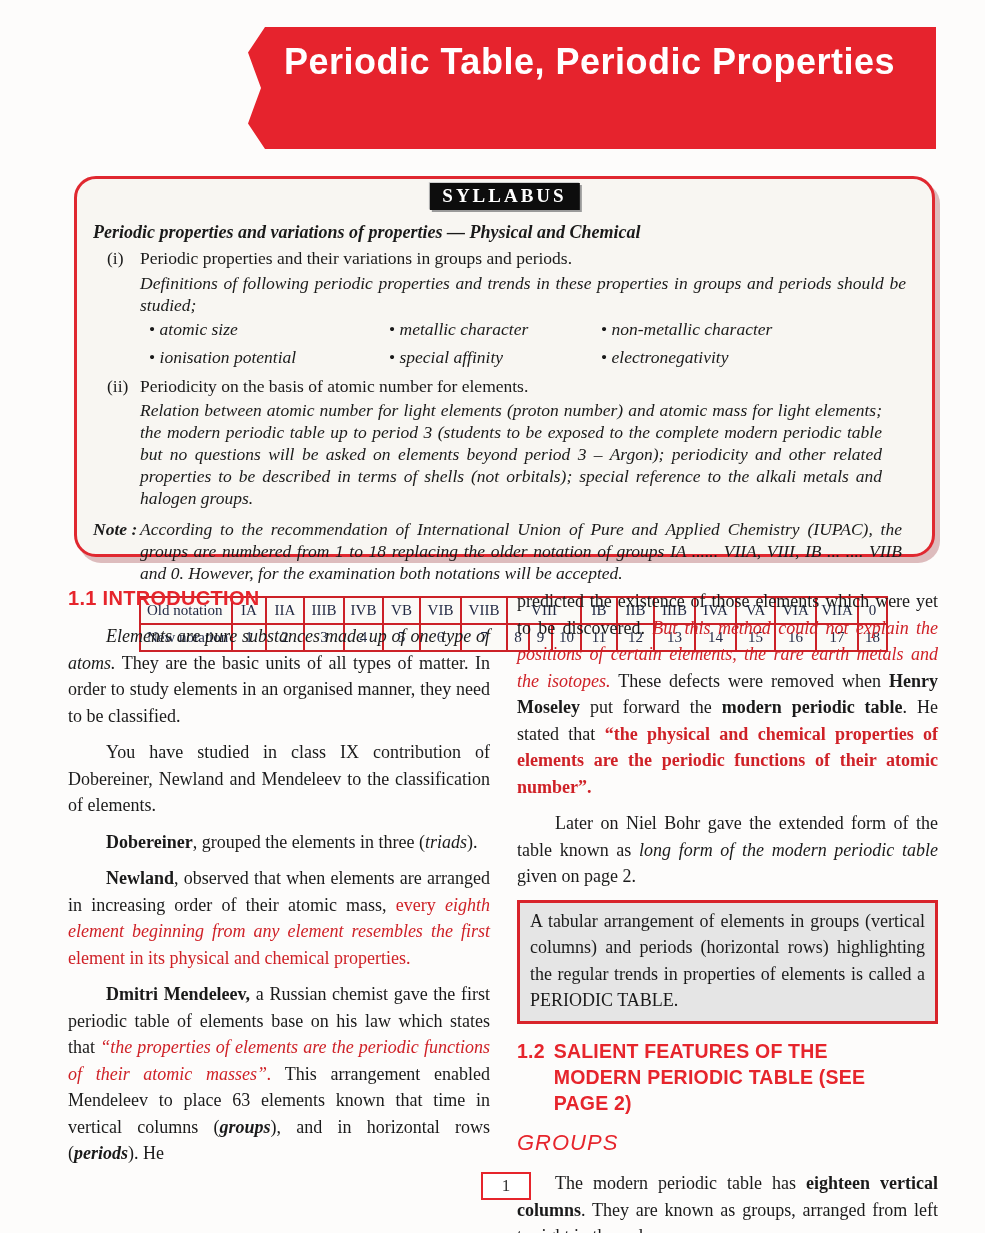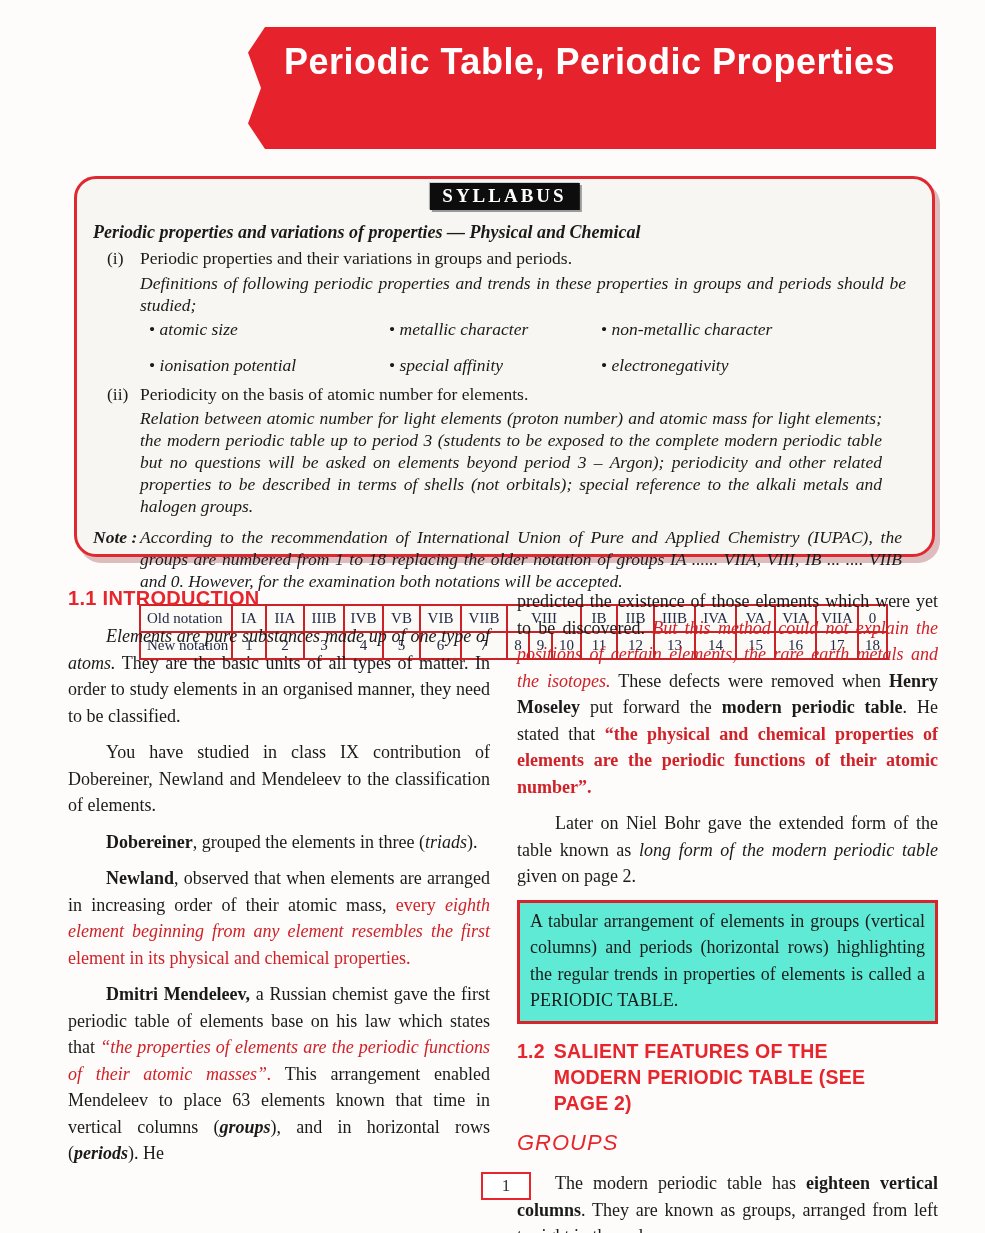--- a/index.html
+++ b/index.html
@@ -36,21 +36,21 @@
     box-shadow:2px 2px 0 #9a9a9a, -1px -1px 0 #cfcfcf;
   }
   .syl-content{padding:42px 26px 0 16px; font-size:17.5px; line-height:22px;}
   .syl-heading{font-weight:bold; font-style:italic; font-size:18px; margin:0 0 4px 0;}
   .syl-item{display:flex; margin:3px 0 0 14px;}
   .syl-item .num{min-width:33px; font-style:normal;}
   .syl-item .txt{flex:1;}
   .syl-def{font-style:italic; margin:3px 0 2px 47px; text-align:justify;}
   .syl-bullets{
     display:grid; grid-template-columns:240px 212px auto;
-    margin:2px 0 0 56px; font-style:italic; row-gap:14px;
+    margin:2px 0 0 56px; font-style:italic; row-gap:6px;
   }
   .syl-bullets span::before{content:"•  "; font-style:normal;}
   .syl-rel{font-style:italic; margin:2px 24px 0 47px; text-align:justify;}
   .syl-note{display:flex; margin:9px 0 0 0;}
   .syl-note .nlabel{min-width:47px; font-weight:bold; font-style:italic;}
   .syl-note .ntext{flex:1; font-style:italic; text-align:justify; margin-right:4px;}
   
   .nota{
     border-collapse:collapse; table-layout:fixed; width:747px;
     margin:12px 0 0 46px;
@@ -82,21 +82,21 @@
     display:flex; gap:9px; font-family:"Liberation Sans", sans-serif;
     font-weight:bold; color:#e6252c; font-size:19.5px; line-height:26px;
     margin:4px 0 10px; letter-spacing:0.2px;
   }
   .sec-head2 .htxt{width:352px;}
   .groups-head{
     font-family:"Liberation Sans", sans-serif; font-style:italic;
     color:#e6252c; font-size:22px; margin:14px 0 14px; letter-spacing:1px;
   }
   .defbox{
-    border:3px solid #d8242b; background:#5eead4;
+    border:3px solid #d8242b; background:#e5e5e5;
     padding:5px 10px 7px; margin:4px 0 14px;
     text-align:justify;
   }
   
   .pagenum{
     position:absolute; left:481px; top:1172px; width:46px; height:24px;
     border:2.5px solid #e6252c; background:#fff;
     text-align:center; font-size:17px; line-height:23px; color:#333;
   }
 </style>

